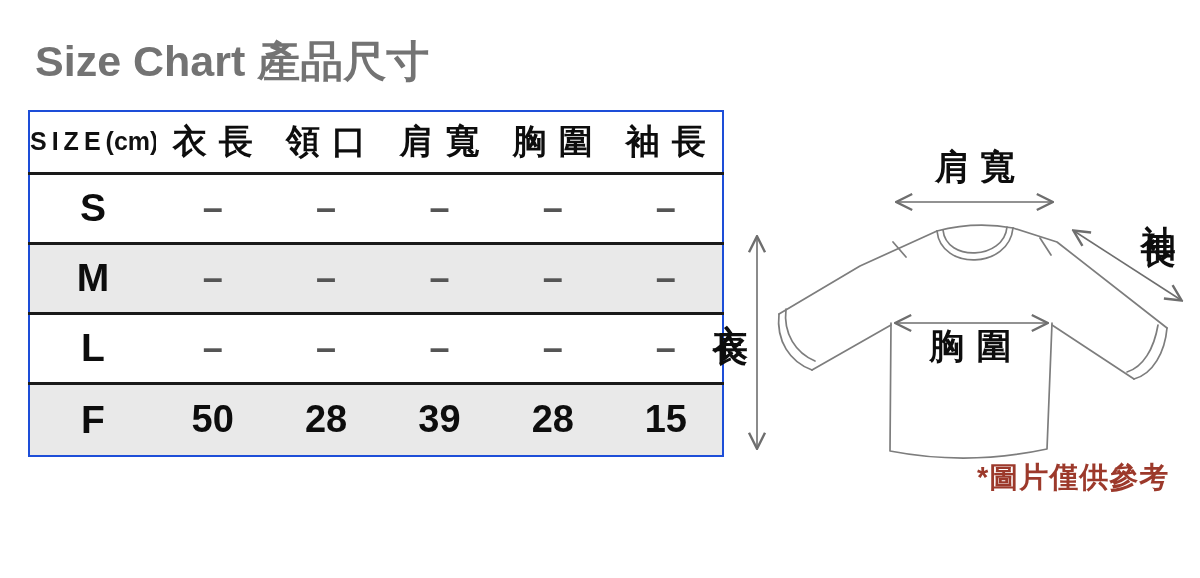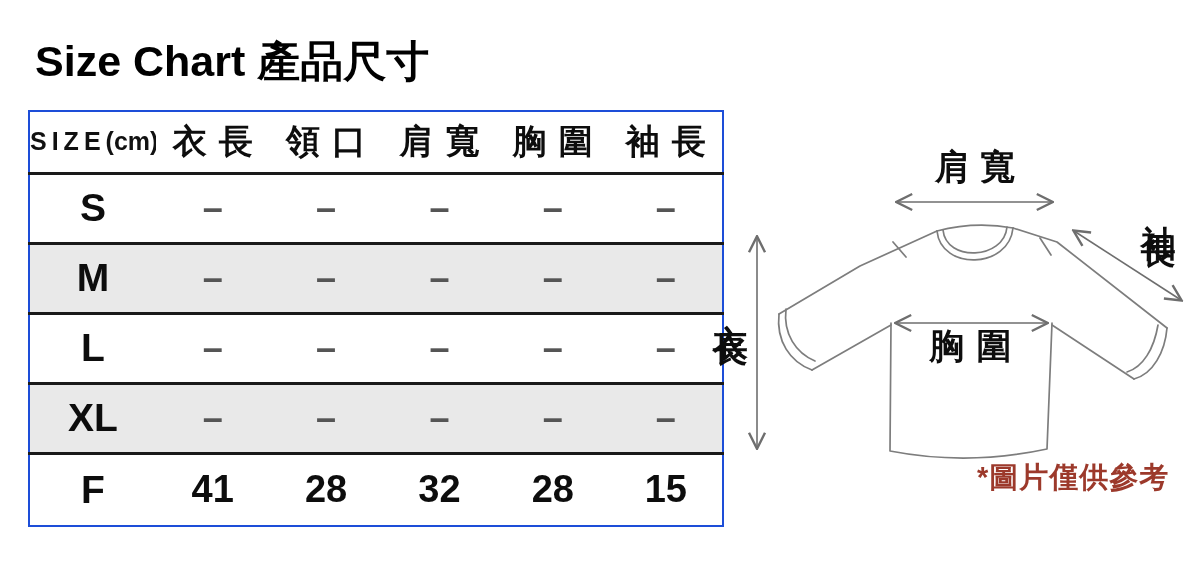--- a/index.html
+++ b/index.html
@@ -4,21 +4,21 @@
 <style>
   html,body{margin:0;padding:0;}
   body{
     width:1200px;height:578px;position:relative;background:#ffffff;
     font-family:"Liberation Sans","DejaVu Sans",sans-serif;color:#111;
     overflow:hidden;
   }
   
   .page-title{
     position:absolute;left:35px;top:33px;
-    font-size:43px;font-weight:700;letter-spacing:0px;color:#000000;
+    font-size:43px;font-weight:700;letter-spacing:0px;color:#737373;
     white-space:nowrap;
   }
   
   .size-table{
     position:absolute;left:28px;top:110px;width:696px;
     border-collapse:collapse;table-layout:fixed;
     border:2px solid #1d4ed8;
   }
   .size-table col.c-size{width:127px;}
   .size-table tr{border-top:3px solid #1a1a1a;}
@@ -104,32 +104,24 @@
     </tr>
     <tr>
       <td class="row-label">L</td>
       <td class="cell-dash">–</td>
       <td class="cell-dash">–</td>
       <td class="cell-dash">–</td>
       <td class="cell-dash">–</td>
       <td class="cell-dash">–</td>
     </tr>
     <tr>
-      <td class="row-label">XL</td>
-      <td class="cell-dash">–</td>
-      <td class="cell-dash">–</td>
-      <td class="cell-dash">–</td>
-      <td class="cell-dash">–</td>
-      <td class="cell-dash">–</td>
-    </tr>
-    <tr>
       <td class="row-label">F</td>
-      <td class="cell-value">41</td>
+      <td class="cell-value">50</td>
       <td class="cell-value">28</td>
-      <td class="cell-value">32</td>
+      <td class="cell-value">39</td>
       <td class="cell-value">28</td>
       <td class="cell-value">15</td>
     </tr>
   </tbody>
 </table>
 
 <svg class="diagram-svg" width="500" height="478" viewBox="0 0 500 478" fill="none">
   <defs>
     <marker id="ah" viewBox="0 0 12 12" refX="10.5" refY="6" markerWidth="12" markerHeight="12" orient="auto-start-reverse">
       <path d="M1,1 L11,6 L1,11" fill="none" stroke="#6e6e6e" stroke-width="1.5"></path>

